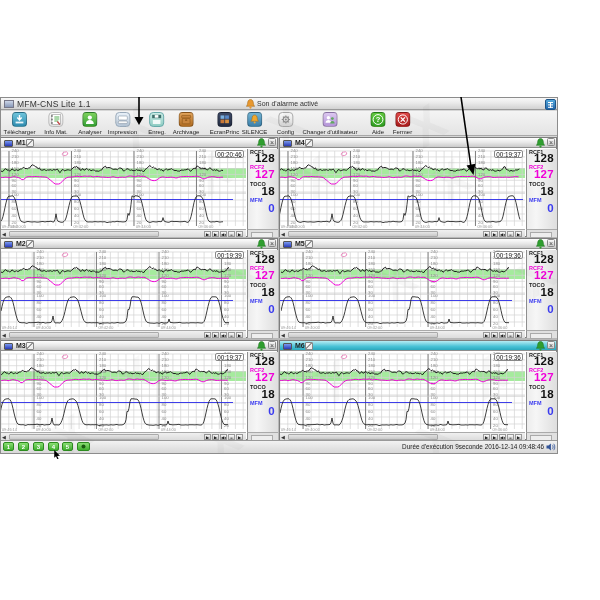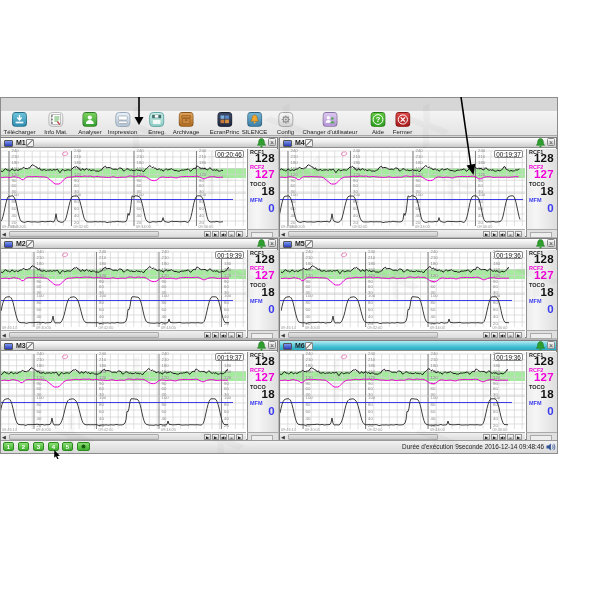--- a/index.html
+++ b/index.html
@@ -57,20 +57,30 @@
 <clipPath id="clipA">
         <rect x="0" y="0" width="222" height="80"></rect>
       </clipPath>
 <clipPath id="clipB">
         <rect x="0" y="0" width="228" height="80"></rect>
       </clipPath>
 <path id="tocq" d="M0,61 L1,56.5 L2,52.5 L3,49.7 L4,48.1 L5,47.3 L6,47 L7,46.8 L8,46.8 L9,46.8 L10,47.8 L11,49.4 L12,52.4 L13,56.5 L14,61 L15,65 L16,68.4 L17,70.9 L18,72.1 L19,72.5 L20,72.6 L21,72.8 L22,72.7 L23,72.7 L24,72.8 L25,73.3 L26,73.3 L27,72.9 L28,72.5 L29,72.7 L30,72.7 L31,72.6 L32,72.6 L33,72.6 L34,72.5 L35,72.5 L36,72.4 L37,72.2 L38,72.3 L39,72.6 L40,72.8 L41,72.6 L42,72.4 L43,72.6 L44,73 L45,73 L46,72.7 L47,72.7 L48,72.7 L49,72.6 L50,72.4 L51,70.7 L52,66 L53,71.1 L54,72.9 L55,72.9 L56,72.8 L57,72.8 L58,72.9 L59,73 L60,72.2 L61,70.6 L62,68.3 L63,65.3 L64,61.4 L65,57 L66,53.1 L67,50.3 L68,48.6 L69,47.6 L70,47.2 L71,47.1 L72,46.9 L73,46.8 L74,47.2 L75,48 L76,49 L77,50.7 L78,53.7 L79,57.4 L80,61.2 L81,65.1 L82,68.5 L83,70.7 L84,71.9 L85,72.5 L86,72.7 L87,72.8 L88,72.7 L89,72.6 L90,72.8 L91,72.8 L92,72.7 L93,72.7 L94,72.8 L95,72.7 L96,72.6 L97,72.8 L98,73.1 L99,73.6 L100,73.4 L101,73.1 L102,72.9 L103,72.9 L104,73 L105,72.9 L106,72.9 L107,72.8 L108,73.1 L109,73.1 L110,72.9 L111,72.7 L112,72.9 L113,73 L114,72.9 L115,72.8 L116,72.5 L117,72.5 L118,72.8 L119,73 L120,72.9 L121,72.9 L122,72.9 L123,72.6 L124,72 L125,71.1 L126,67.7 L127,59.4 L128,59.7 L129,56.2 L130,49.6 L131,46.8 L132,46.8 L133,46.8 L134,46.8 L135,47.1 L136,47.1 L137,47.2 L138,47.9 L139,49.6 L140,52.4 L141,56.3 L142,60.9 L143,65.2 L144,68.7 L145,71.1 L146,72.2 L147,72.5 L148,72.8 L149,73 L150,73.1 L151,73.1 L152,73.2 L153,73.3 L154,73.2 L155,73 L156,72.8 L157,73 L158,73.3 L159,73.1 L160,72.5 L161,72.5 L162,72.9 L163,73.1 L164,73 L165,72.9 L166,72.9 L167,72.4 L168,69 L169,72.2 L170,72.6 L171,72.5 L172,72.8 L173,72.8 L174,72.8 L175,72.7 L176,72.7 L177,72.6 L178,72.4 L179,72.4 L180,72.7 L181,73 L182,73 L183,73 L184,73 L185,72.9 L186,72.8 L187,73 L188,73 L189,72.8 L190,72.7 L191,72.8 L192,72.7 L193,72.8 L194,72.8 L195,72.9 L196,72.7 L197,72.7 L198,72.8 L199,72.9 L200,73 L201,73 L202,72.7 L203,71.6 L204,69.2 L205,65.3 L206,60.9 L207,56.4 L208,52.5 L209,49.5 L210,47.6 L211,46.8 L212,46.8 L213,46.8 L214,46.8 L215,46.9 L216,47.6 L217,49.4 L218,52.3 L219,55.9 L220,60.4 L221,64.8 L222,68.3 L223,70.9 L224,72.3 L225,72.7 L226,72.6 L227,72.7 L228,72.7 L229,72.8 L230,72.8 L231,73.1 L232,73.2 L233,73 L234,72.7 L235,72.7 L236,72.8 L237,72.9 L238,72.9 L239,73.1 L240,72.9 L241,72.6 L242,72.6 L243,72.9" fill="none" stroke="#2a2a2a" stroke-width="0.9"></path>
 </defs>
 </svg>
 <div id="win">
+ <div id="titlebar">
+  <span class="wicon"></span>
+      <span class="wtitle">MFM-CNS Lite 1.1</span>
+  <svg class="obell" width="9" height="10" viewBox="0 0 9 10">
+        <path d="M4.5 0.5 C6.5 0.5 7.3 2.2 7.4 4.2 C7.5 6 8.3 6.8 8.8 7.3 L0.2 7.3 C0.7 6.8 1.5 6 1.6 4.2 C1.7 2.2 2.5 0.5 4.5 0.5 Z" fill="#e8982f" stroke="#9a6010" stroke-width="0.5"></path>
+        <circle cx="4.5" cy="8.6" r="1.1" fill="#e8982f"></circle>
+      </svg>
+  <span id="alarmnote">Son d'alarme activé</span>
+  <span id="langbtn"></span>
+ </div>
  <div id="toolbar">
       <div class="tbtn" style="left:19.5px">
 <div class="ticon">
           <div class="icbase" style="background:linear-gradient(180deg,#6fc4dc,#2f8cb0);border-color:rgba(0,0,0,0.25)">
             <svg width="13" height="13" viewBox="0 0 13 13">
               <path d="M6.5 2 V6 M4.3 4.5 L6.5 7 L8.7 4.5" stroke="#fff" stroke-width="1.4" fill="none"></path>
               <path d="M2.6 8.6 H10.4 V10.4 H2.6 Z" fill="#fff" opacity="0.9"></path>
             </svg>
           </div>
         </div>

